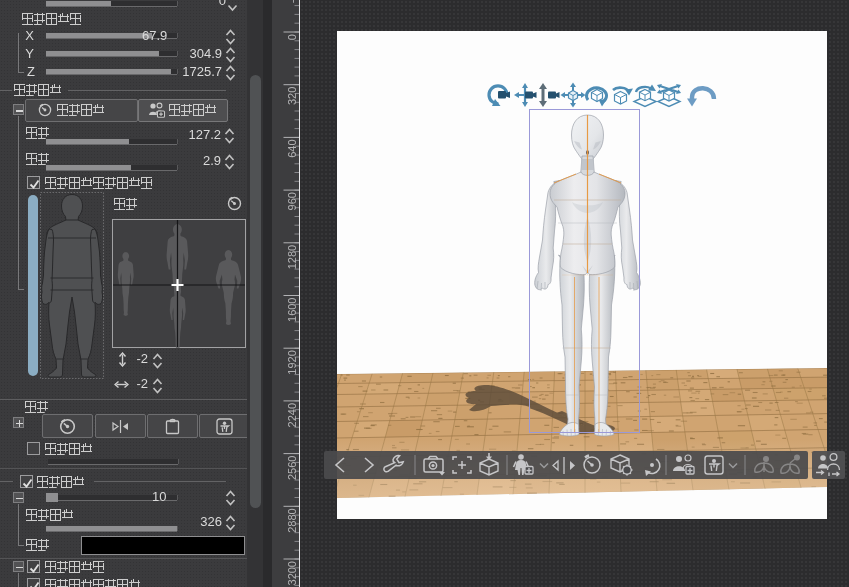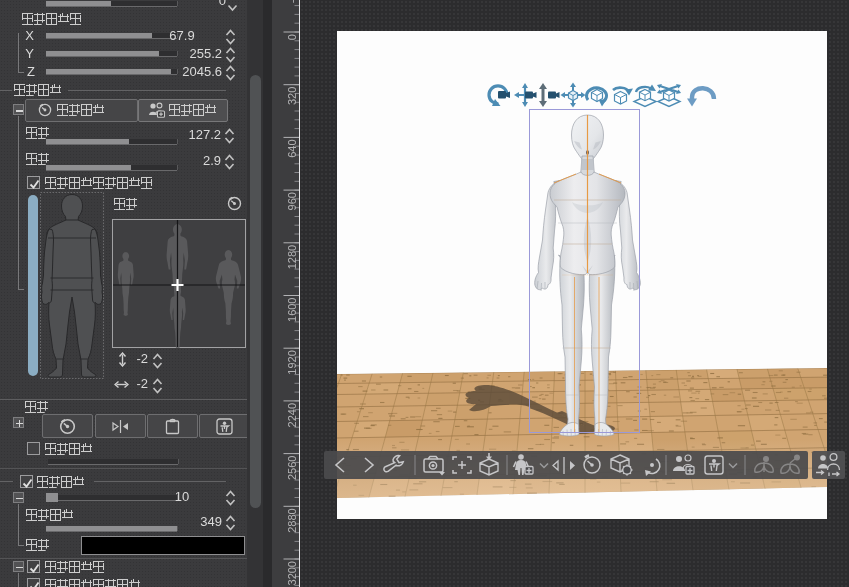--- a/index.html
+++ b/index.html
@@ -38,39 +38,39 @@
     </div>
     <div style="position:absolute;left:146px;top:-7px;width:80px;text-align:right;font-size:13px;color:#dadada">0</div>
     <svg style="position:absolute;left:227px;top:4px" width="11" height="8" viewBox="0 0 11 8">
       <path d="M1.5 1.5 L5.5 6 L9.5 1.5" fill="none" stroke="#c2c2c2" stroke-width="1.6"></path>
     </svg>
     <div class="lbl" style="left:22px;top:13px"><i class="kj ka" style="width:11px;height:12px;margin-right:1px"></i><i class="kj kb" style="width:11px;height:12px;margin-right:1px"></i><i class="kj kc" style="width:11px;height:12px;margin-right:1px"></i><i class="kj kd" style="width:11px;height:12px;margin-right:1px"></i><i class="kj ka" style="width:11px;height:12px;margin-right:1px"></i></div>
     <div style="position:absolute;left:-46px;top:28px;width:80px;text-align:right;font-size:13px;color:#dadada">X</div>
     <div style="position:absolute;left:46px;top:33px;width:131px;height:5px;background:#2e2e30;box-shadow:0 1px 0 #69696b, 1px 0 0 #58585a;">
       <div style="width:106px;height:5px;background:#8f8f91"></div>
     </div>
-    <div style="position:absolute;left:142px;top:28px;width:80px;text-align:center;font-size:13px;color:#dadada">67.9</div>
+    <div style="position:absolute;left:142px;top:28px;width:80px;text-align:left;font-size:13px;color:#dadada">67.9</div>
     <svg style="position:absolute;left:225px;top:29px" width="11" height="16" viewBox="0 0 11 16">
       <path d="M1.5 6 L5.5 1.5 L9.5 6" fill="none" stroke="#c2c2c2" stroke-width="1.6"></path>
       <path d="M1.5 10 L5.5 14.5 L9.5 10" fill="none" stroke="#c2c2c2" stroke-width="1.6"></path>
     </svg>
     <div style="position:absolute;left:-46px;top:46px;width:80px;text-align:right;font-size:13px;color:#dadada">Y</div>
     <div style="position:absolute;left:46px;top:51px;width:131px;height:5px;background:#2e2e30;box-shadow:0 1px 0 #69696b, 1px 0 0 #58585a;">
       <div style="width:113px;height:5px;background:#8f8f91"></div>
     </div>
-    <div style="position:absolute;left:142px;top:46px;width:80px;text-align:right;font-size:13px;color:#dadada">255.2</div>
+    <div style="position:absolute;left:142px;top:46px;width:80px;text-align:right;font-size:13px;color:#dadada">304.9</div>
     <svg style="position:absolute;left:225px;top:47px" width="11" height="16" viewBox="0 0 11 16">
       <path d="M1.5 6 L5.5 1.5 L9.5 6" fill="none" stroke="#c2c2c2" stroke-width="1.6"></path>
       <path d="M1.5 10 L5.5 14.5 L9.5 10" fill="none" stroke="#c2c2c2" stroke-width="1.6"></path>
     </svg>
     <div style="position:absolute;left:-45px;top:64px;width:80px;text-align:right;font-size:13px;color:#dadada">Z</div>
     <div style="position:absolute;left:46px;top:69px;width:131px;height:5px;background:#2e2e30;box-shadow:0 1px 0 #69696b, 1px 0 0 #58585a;">
       <div style="width:125px;height:5px;background:#8f8f91"></div>
     </div>
-    <div style="position:absolute;left:142px;top:64px;width:80px;text-align:right;font-size:13px;color:#dadada">2045.6</div>
+    <div style="position:absolute;left:142px;top:64px;width:80px;text-align:right;font-size:13px;color:#dadada">1725.7</div>
     <svg style="position:absolute;left:225px;top:65px" width="11" height="16" viewBox="0 0 11 16">
       <path d="M1.5 6 L5.5 1.5 L9.5 6" fill="none" stroke="#c2c2c2" stroke-width="1.6"></path>
       <path d="M1.5 10 L5.5 14.5 L9.5 10" fill="none" stroke="#c2c2c2" stroke-width="1.6"></path>
     </svg>
     <div style="position:absolute;left:18px;top:33px;width:1px;height:40px;background:#78787a"></div>
     <div style="position:absolute;left:18px;top:72px;width:6px;height:1px;background:#78787a"></div>
     <div style="position:absolute;left:0px;top:90px;width:12px;height:1px;background:#636365"></div>
     <div class="lbl" style="left:14px;top:84px"><i class="kj ka" style="width:11px;height:12px;margin-right:1px"></i><i class="kj kb" style="width:11px;height:12px;margin-right:1px"></i><i class="kj kc" style="width:11px;height:12px;margin-right:1px"></i><i class="kj kd" style="width:11px;height:12px;margin-right:1px"></i></div>
     <div style="position:absolute;left:68px;top:90px;width:158px;height:1px;background:#636365"></div>
     <div style="position:absolute;left:13px;top:104px;width:11px;height:11px;background:#525254;border:1px solid #7e7e80;box-sizing:border-box">
@@ -218,29 +218,29 @@
       </svg></div>
     <div class="lbl" style="left:37px;top:476px"><i class="kj ka" style="width:11px;height:12px;margin-right:1px"></i><i class="kj kb" style="width:11px;height:12px;margin-right:1px"></i><i class="kj kc" style="width:11px;height:12px;margin-right:1px"></i><i class="kj kd" style="width:11px;height:12px;margin-right:1px"></i></div>
     <div style="position:absolute;left:94px;top:481px;width:132px;height:1px;background:#636365"></div>
     <div style="position:absolute;left:13px;top:492px;width:11px;height:11px;background:#525254;border:1px solid #7e7e80;box-sizing:border-box">
       <div style="position:absolute;left:2px;top:4.5px;width:7px;height:1.5px;background:#d8d8d8"></div>
     </div>
     <div style="position:absolute;left:46px;top:495px;width:131px;height:5px;background:#2e2e30;box-shadow:0 1px 0 #69696b, 1px 0 0 #58585a;">
       <div style="width:0px;height:5px;background:#8f8f91"></div>
     </div>
     <div style="position:absolute;left:46px;top:493px;width:12px;height:9px;background:#8f8f91"></div>
-    <div style="position:absolute;left:142px;top:489px;width:80px;text-align:center;font-size:13px;color:#dadada">10</div>
+    <div style="position:absolute;left:152px;top:489px;width:80px;text-align:left;font-size:13px;color:#dadada">10</div>
     <svg style="position:absolute;left:225px;top:490px" width="11" height="16" viewBox="0 0 11 16">
       <path d="M1.5 6 L5.5 1.5 L9.5 6" fill="none" stroke="#c2c2c2" stroke-width="1.6"></path>
       <path d="M1.5 10 L5.5 14.5 L9.5 10" fill="none" stroke="#c2c2c2" stroke-width="1.6"></path>
     </svg>
     <div style="position:absolute;left:18px;top:504px;width:1px;height:42px;background:#78787a"></div>
     <div style="position:absolute;left:18px;top:545px;width:6px;height:1px;background:#78787a"></div>
     <div class="lbl" style="left:26px;top:509px"><i class="kj ka" style="width:11px;height:12px;margin-right:1px"></i><i class="kj kb" style="width:11px;height:12px;margin-right:1px"></i><i class="kj kc" style="width:11px;height:12px;margin-right:1px"></i><i class="kj kd" style="width:11px;height:12px;margin-right:1px"></i></div>
-    <div style="position:absolute;left:142px;top:514px;width:80px;text-align:right;font-size:13px;color:#dadada">349</div>
+    <div style="position:absolute;left:142px;top:514px;width:80px;text-align:right;font-size:13px;color:#dadada">326</div>
     <svg style="position:absolute;left:225px;top:515px" width="11" height="16" viewBox="0 0 11 16">
       <path d="M1.5 6 L5.5 1.5 L9.5 6" fill="none" stroke="#c2c2c2" stroke-width="1.6"></path>
       <path d="M1.5 10 L5.5 14.5 L9.5 10" fill="none" stroke="#c2c2c2" stroke-width="1.6"></path>
     </svg>
     <div style="position:absolute;left:46px;top:526px;width:131px;height:5px;background:#2e2e30;box-shadow:0 1px 0 #69696b, 1px 0 0 #58585a;">
       <div style="width:131px;height:5px;background:#8f8f91"></div>
     </div>
     <div class="lbl" style="left:26px;top:539px"><i class="kj ka" style="width:11px;height:12px;margin-right:1px"></i><i class="kj kb" style="width:11px;height:12px;margin-right:1px"></i></div>
     <div style="position:absolute;left:81px;top:536px;width:164px;height:19px;background:#000;border:1px solid #8e8e90;box-sizing:border-box"></div>
     <div style="position:absolute;left:0px;top:558px;width:247px;height:1px;background:#545456"></div>

